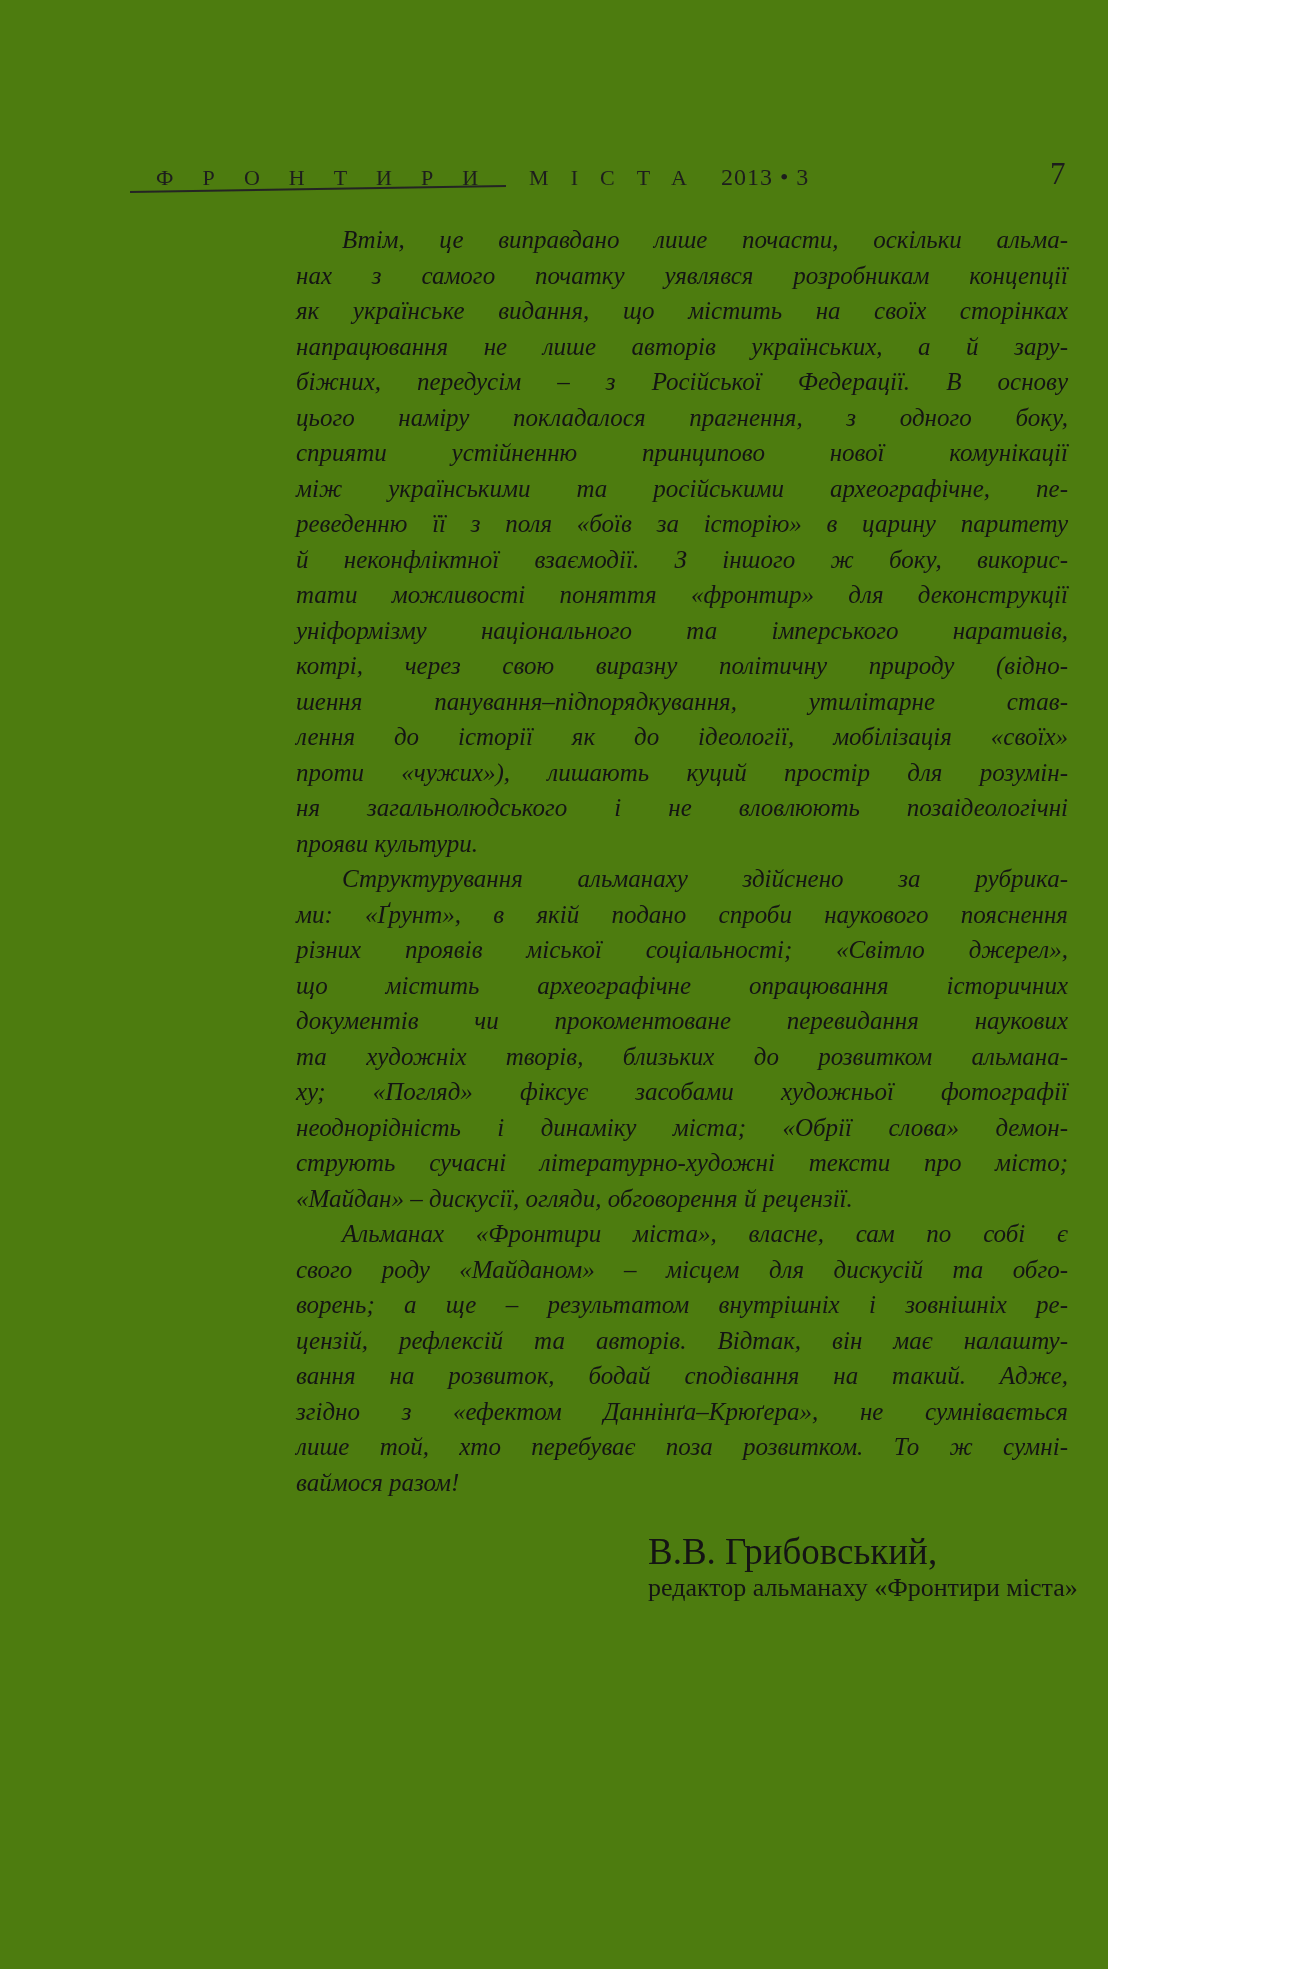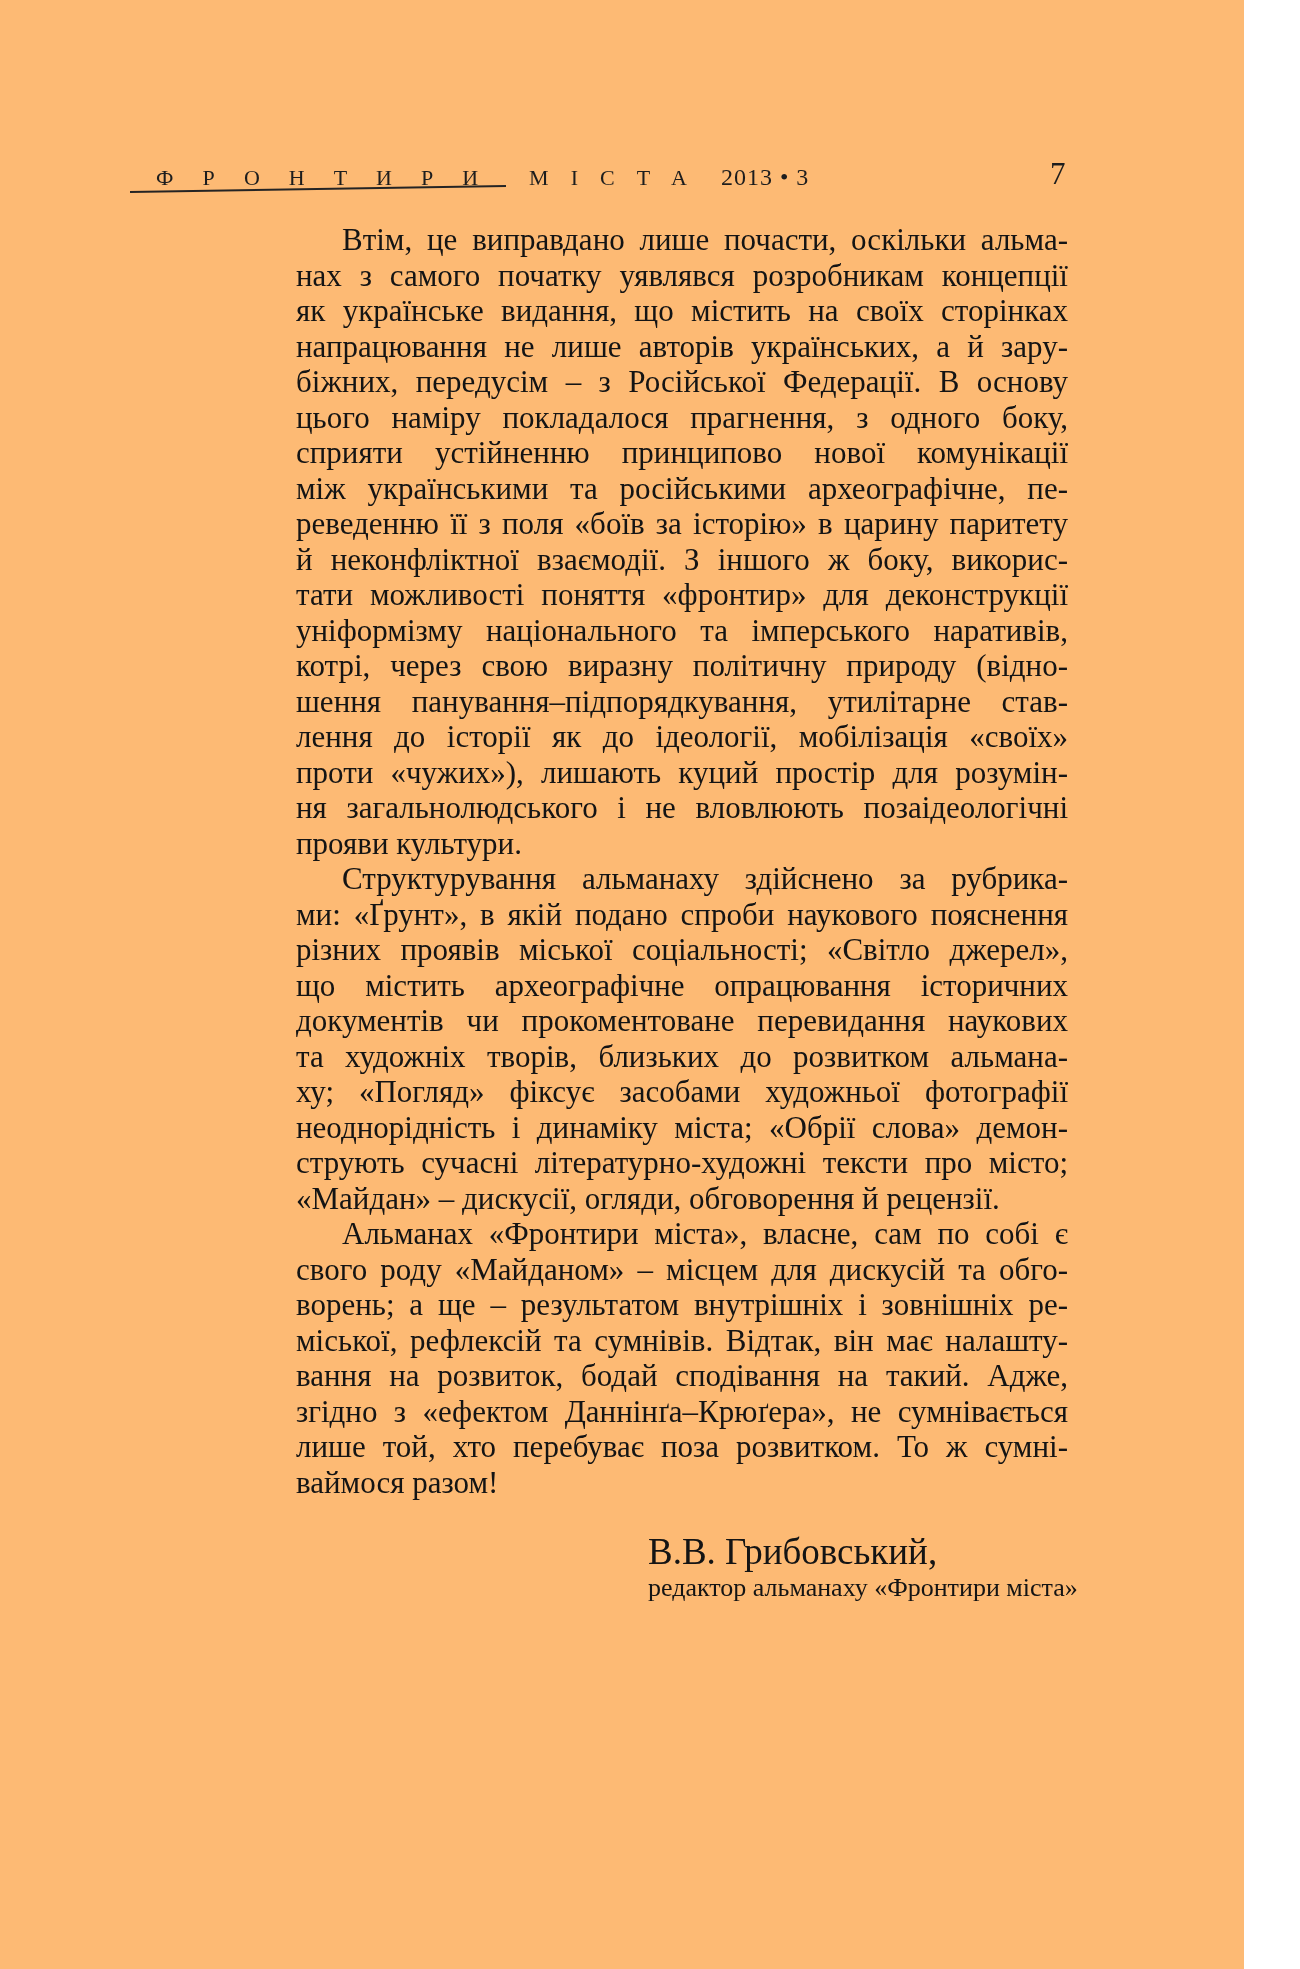--- a/index.html
+++ b/index.html
@@ -1,20 +1,20 @@
 <!DOCTYPE html>
 <html><head>
 <meta charset="utf-8">
 <style>
   html, body { margin: 0; padding: 0; background: #ffffff; }
   .page {
     position: relative;
-    width: 1244px;
+    width: 1108px;
     height: 1969px;
-    background: #fdba74;
+    background: #4d7c0f;
     font-family: "Liberation Serif", "DejaVu Serif", serif;
     color: #171717;
     overflow: hidden;
   }
 
   
   .running-head {
     position: absolute;
     left: 156px;
     top: 164px;
@@ -54,23 +54,24 @@
     font-size: 31px;
     color: #1d1d1d;
   }
 
   
   .article-body {
     position: absolute;
     left: 296px;
     top: 222px;
     width: 772px;
-    font-size: 31px;
+    font-size: 25px;
     line-height: 35.5px;
     color: #141414;
+    font-style: italic;
   }
   .line {
     text-align: justify;
     text-align-last: justify;
   }
   .line.para-start { text-indent: 46px; }
   .line.para-end { text-align-last: left; }
 
   
   .signature {
@@ -129,21 +130,21 @@
       <div class="line">що містить археографічне опрацювання історичних</div>
       <div class="line">документів чи прокоментоване перевидання наукових</div>
       <div class="line">та художніх творів, близьких до розвитком альмана-</div>
       <div class="line">ху; «Погляд» фіксує засобами художньої фотографії</div>
       <div class="line">неоднорідність і динаміку міста; «Обрії слова» демон-</div>
       <div class="line">струють сучасні літературно-художні тексти про місто;</div>
       <div class="line para-end">«Майдан» – дискусії, огляди, обговорення й рецензії.</div>
       <div class="line para-start">Альманах «Фронтири міста», власне, сам по собі є</div>
       <div class="line">свого роду «Майданом» – місцем для дискусій та обго-</div>
       <div class="line">ворень; а ще – результатом внутрішніх і зовнішніх ре-</div>
-      <div class="line">міської, рефлексій та сумнівів. Відтак, він має налашту-</div>
+      <div class="line">цензій, рефлексій та авторів. Відтак, він має налашту-</div>
       <div class="line">вання на розвиток, бодай сподівання на такий. Адже,</div>
       <div class="line">згідно з «ефектом Даннінґа–Крюґера», не сумнівається</div>
       <div class="line">лише той, хто перебуває поза розвитком. То ж сумні-</div>
       <div class="line para-end">ваймося разом!</div>
     </div>
 
   <div class="signature">
     <div class="sig-name">В.В. Грибовський,</div>
     <div class="sig-role">редактор альманаху «Фронтири міста»</div>
   </div>

